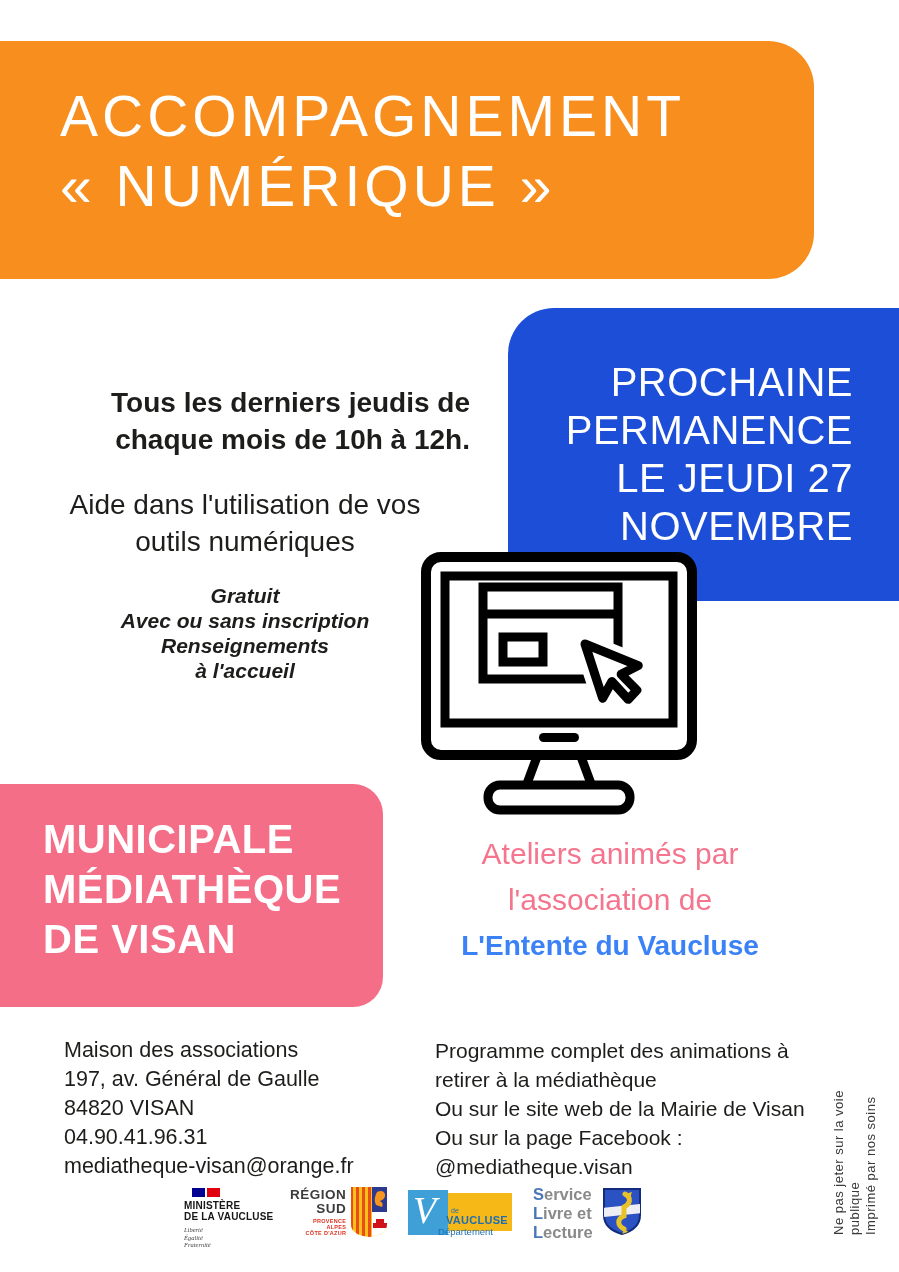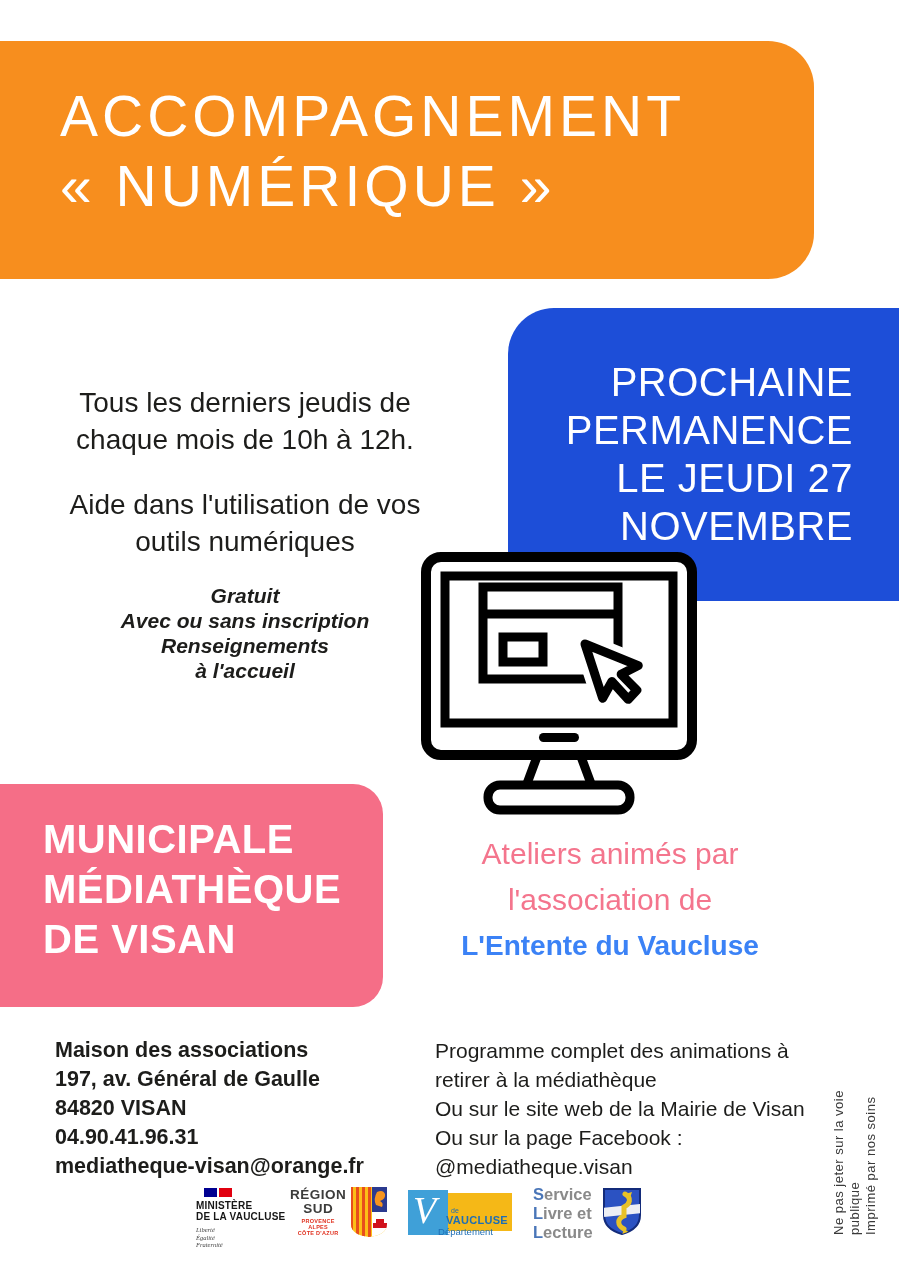--- a/index.html
+++ b/index.html
@@ -15,63 +15,63 @@
   }
   .title-line{color:#fff;font-size:57px;line-height:70px;letter-spacing:4px;font-weight:400;white-space:nowrap;}
   
   .pink-box{
     position:absolute;left:508px;top:308px;width:391px;height:293px;
     background:#1d4ed8;border-radius:46px 0 0 46px;
     box-sizing:border-box;padding:50px 46px 0 0;text-align:right;
   }
   .pink-line{color:#fff;font-size:40px;line-height:48px;letter-spacing:.5px;white-space:nowrap;}
   
-  .schedule{position:absolute;left:20px;top:384px;width:450px;text-align:center;
-    font-weight:normal;font-size:28px;line-height:37px;}
+  .schedule{position:absolute;left:20px;top:384px;width:450px;text-align:right;
+    font-weight:bold;font-size:28px;line-height:37px;}
   .help{position:absolute;left:20px;top:486px;width:450px;text-align:center;
     font-size:28px;line-height:37px;}
   .details{position:absolute;left:20px;top:583px;width:450px;text-align:center;
     font-weight:bold;font-style:italic;font-size:21px;line-height:25px;}
   .schedule div,.help div,.details div{white-space:nowrap;}
   
   .monitor{position:absolute;left:421px;top:552px;width:276px;height:264px;}
   
   .venue-box{
     position:absolute;left:0;top:784px;width:383px;height:223px;
     background:#F56E87;border-radius:0 30px 30px 0;
     box-sizing:border-box;padding:30px 0 0 43px;
   }
   .venue-line{color:#fff;font-weight:bold;font-size:40px;line-height:50px;letter-spacing:.5px;white-space:nowrap;}
   
   .workshops{position:absolute;left:430px;top:831px;width:360px;text-align:center;
     color:#F4758D;font-size:30px;line-height:46px;}
   .workshops .entente{font-weight:bold;font-size:28px;color:#3b82f6;}
   .workshops div{white-space:nowrap;}
   
-  .contact{position:absolute;left:55px;top:1036px;font-size:21.5px;line-height:29px;font-weight:bold;}
+  .contact{position:absolute;left:64px;top:1036px;font-size:21.5px;line-height:29px;}
   .programme{position:absolute;left:435px;top:1036px;font-size:21px;line-height:29px;}
   .contact div,.programme div{white-space:nowrap;}
   
   .print-note{
     position:absolute;left:831px;top:1035px;height:200px;
     writing-mode:vertical-rl;transform:rotate(180deg);
     font-size:13px;line-height:16px;color:#3a3a3a;letter-spacing:.5px;
   }
   
   .logo{position:absolute;}
   
-  .logo-ministere{left:196px;top:1188px;width:95px;}
+  .logo-ministere{left:184px;top:1188px;width:95px;}
   .flag{display:flex;gap:2px;margin:0 0 3px 8px;}
   .flag span{width:13px;height:9px;display:block;}
   .flag .b{background:#000091}.flag .r{background:#E1000F}
   .min-line{font-size:10px;font-weight:bold;line-height:11px;color:#161616;letter-spacing:.2px;}
   .motto{margin-top:4px;font-family:"Liberation Serif",serif;font-style:italic;font-size:6.5px;line-height:7.5px;color:#444;}
   
   .logo-region{left:290px;top:1186px;display:flex;align-items:flex-start;}
-  .region-text{text-align:center;margin-right:4px;padding-top:2px;}
+  .region-text{text-align:right;margin-right:4px;padding-top:2px;}
   .region-main{font-size:13.5px;font-weight:bold;line-height:14px;color:#3c3c3b;letter-spacing:.5px;}
   .region-sub{margin-top:2px;font-size:5.5px;line-height:6px;color:#E0301E;font-weight:bold;letter-spacing:.3px;}
   
   .logo-vaucluse{left:408px;top:1190px;width:108px;height:46px;}
   .vau-blue{position:absolute;left:0;top:0;width:40px;height:45px;background:#3FA0D8;}
   .vau-v{position:absolute;left:5px;top:-2px;font-family:"Liberation Serif",serif;font-style:italic;
     font-size:38px;color:#fff;line-height:45px;}
   .vau-yellow{position:absolute;left:40px;top:3px;width:64px;height:38px;background:#F5B817;}
   .vau-dep{position:absolute;top:5px;right:19px;font-size:9.5px;font-weight:normal;color:#1E6EB5;margin-top:28px;}
   .vau-de{position:absolute;left:3px;top:14px;font-size:7px;color:#1E6EB5;}

